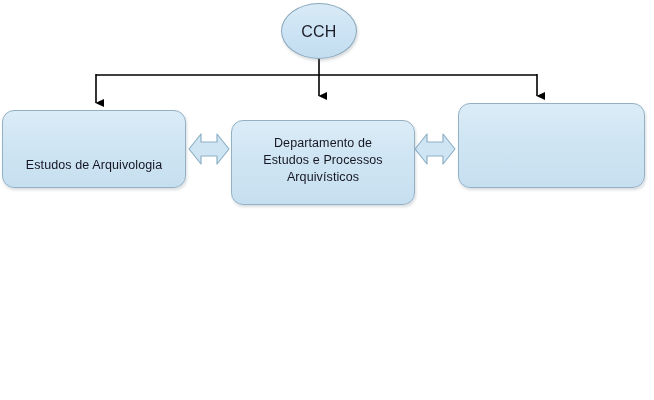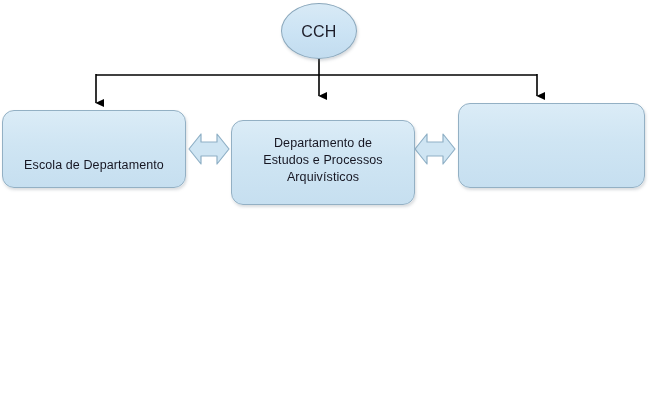--- a/index.html
+++ b/index.html
@@ -147,21 +147,21 @@
 
   <svg class="bidir-arrow" id="bidir-left" viewBox="0 0 42 40" xmlns="http://www.w3.org/2000/svg">
     <path d="M 1 20 L 13 5 L 13 13 L 29 13 L 29 5 L 41 20 L 29 35 L 29 27 L 13 27 L 13 35 Z" fill="#cfe5f3" stroke="#8fb0c6" stroke-width="1.2" stroke-linejoin="round"></path>
   </svg>
 
   <svg class="bidir-arrow" id="bidir-right" viewBox="0 0 42 40" xmlns="http://www.w3.org/2000/svg">
     <path d="M 1 20 L 13 5 L 13 13 L 29 13 L 29 5 L 41 20 L 29 35 L 29 27 L 13 27 L 13 35 Z" fill="#cfe5f3" stroke="#8fb0c6" stroke-width="1.2" stroke-linejoin="round"></path>
   </svg>
 
   <div class="node-box" id="box-escola">
-    <div class="box-text">Escola de Departamento</div>
+    <div class="box-text">Estudos de Arquivologia</div>
   </div>
 
   <div class="node-box" id="box-departamento">
     <div class="box-text">Departamento de
 Estudos e Processos
 Arquivísticos</div>
   </div>
 
   <div class="node-box" id="box-programa">
     <div class="box-text-overflow">Arquivísticos</div>

